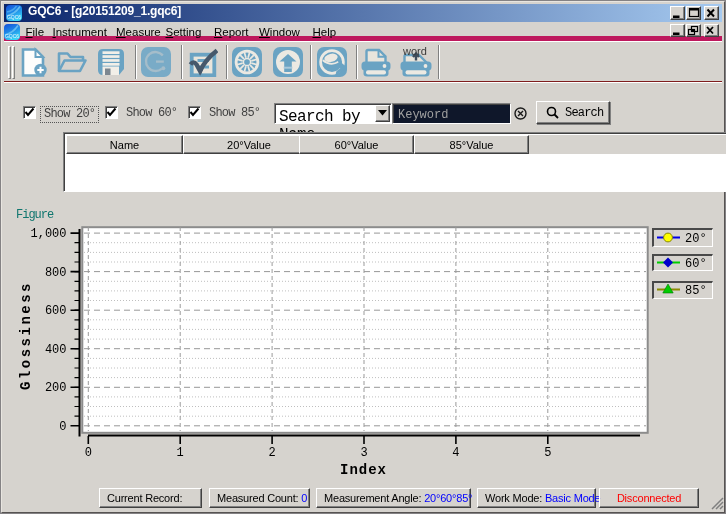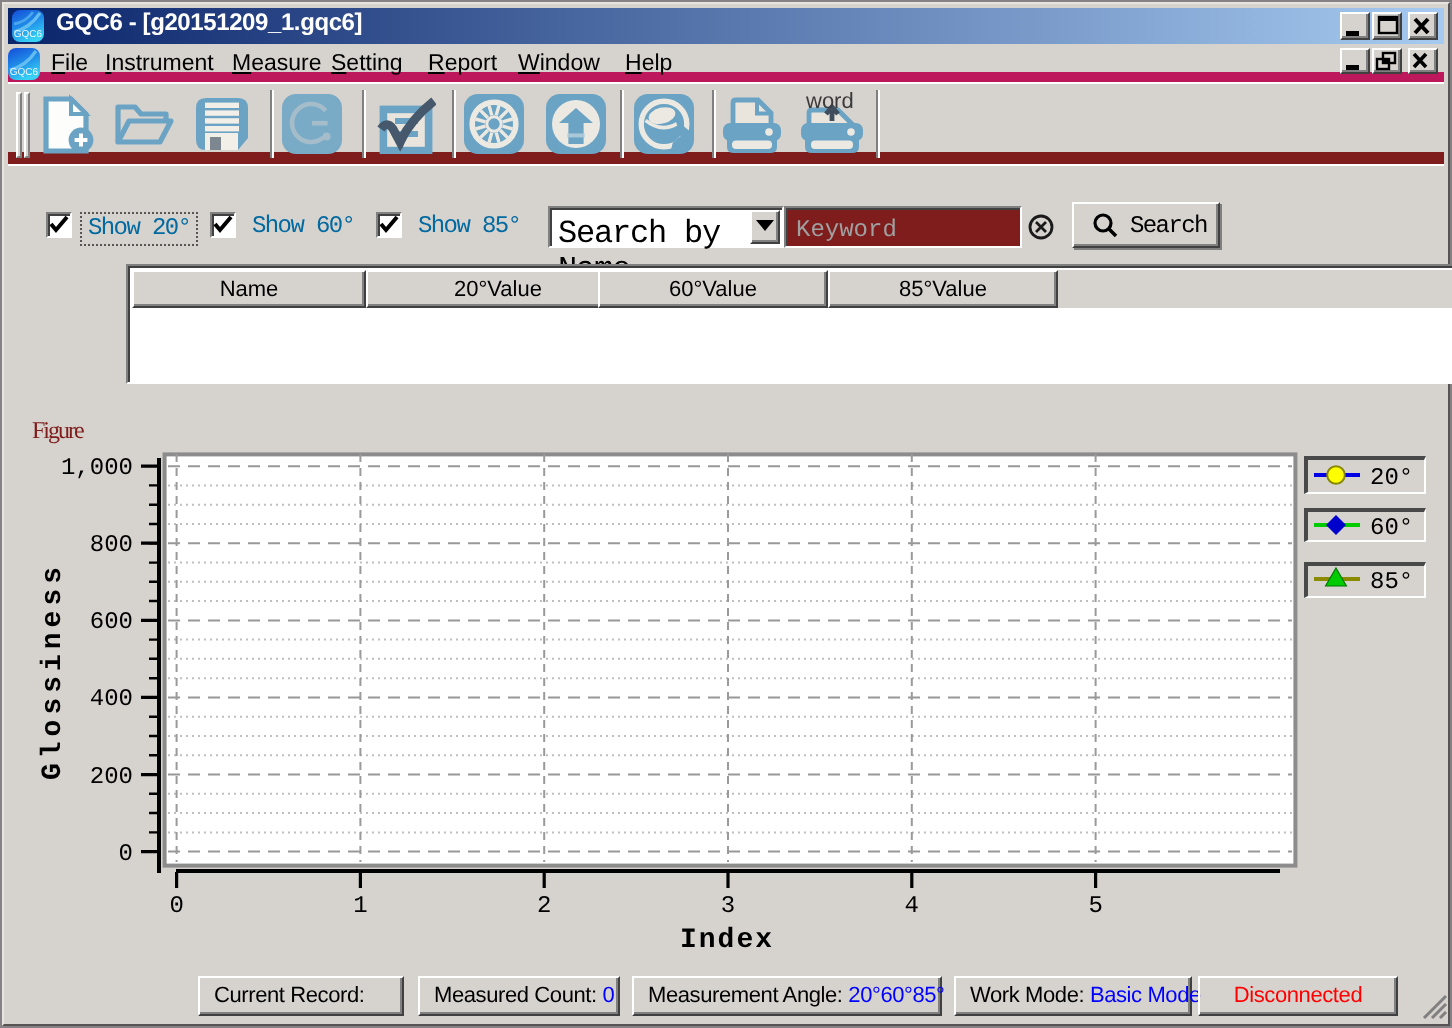--- a/index.html
+++ b/index.html
@@ -22,33 +22,33 @@
   box-shadow:inset -1px -1px 0 #808080; }
 .mbtn { width:15px; height:13px; background:#d6d3ce;
   border-top:1px solid #fff; border-left:1px solid #fff;
   border-right:1px solid #404040; border-bottom:1px solid #404040;
   box-shadow:inset -1px -1px 0 #808080; }
 
 #menubar { left:4px; top:23px; width:718px; height:18px; background:#d6d3ce; border-bottom:5px solid #be185d; }
 .menu-item { position:absolute; top:3px; font-size:11.5px; color:#000; }
 
 #toolbar { left:4px; top:41px; width:718px; height:41px; background:#d6d3ce;
-  border-top:1px solid #fff; border-bottom:6px solid #7f1d1d; box-shadow:0 1px 0 #fff; }
+  border-top:1px solid #fff; border-bottom:1px solid #7f1d1d; box-shadow:0 1px 0 #fff; }
 .grip { position:absolute; top:4px; width:3px; height:33px;
   border-top:1px solid #fff; border-left:1px solid #fff;
   border-right:1px solid #808080; border-bottom:1px solid #808080; background:#d6d3ce; }
 .tsep { position:absolute; top:3px; width:2px; height:34px;
   border-left:1px solid #808080; border-right:1px solid #fff; }
 .ticon { position:absolute; top:5px; width:30px; height:30px; }
 
 .cb { position:absolute; width:13px; height:13px; background:#fff;
   border-top:1px solid #808080; border-left:1px solid #808080;
   border-right:1px solid #fff; border-bottom:1px solid #fff;
   box-shadow:inset 1px 1px 0 #404040, 1px 1px 0 #d6d3ce; }
-.cbl { position:absolute; font-family:"Liberation Mono",monospace; font-size:12px; letter-spacing:-0.8px; color:#0369a1; }
+.cbl { position:absolute; font-family:"Liberation Mono",monospace; font-size:12px; letter-spacing:-0.8px; color:#404040; }
 
 #tablebox { left:22px; top:132px; width:681px; height:60px; background:#fff;
   border-top:1px solid #808080; border-left:1px solid #808080;
   border-right:1px solid #fff; border-bottom:1px solid #fff;
   box-shadow:inset 1px 1px 0 #404040;margin-left:41px; }
 .th { position:absolute; top:2px; height:19px; background:#d6d3ce;
   border-top:1px solid #fff; border-left:1px solid #fff;
   border-right:1px solid #404040; border-bottom:1px solid #404040;
   box-shadow:inset -1px -1px 0 #808080;
   font-size:11px; text-align:center; line-height:18px; color:#000; }
@@ -64,31 +64,31 @@
 
 #combo { left:274px; top:103px; width:118px; height:21px; background:#fff;
   border-top:1px solid #808080; border-left:1px solid #808080;
   border-right:1px solid #fff; border-bottom:1px solid #fff;
   box-shadow:inset 1px 1px 0 #404040; }
 #combo-text { position:absolute; left:4px; top:4px; font-family:"Liberation Mono",monospace; font-size:16px; letter-spacing:-0.6px; }
 #combo-btn { position:absolute; right:1px; top:1px; width:15px; height:17px; background:#d6d3ce;
   border-top:1px solid #fff; border-left:1px solid #fff;
   border-right:1px solid #404040; border-bottom:1px solid #404040;
   box-shadow:inset -1px -1px 0 #808080; }
-#kw { left:392px; top:103px; width:119px; height:21px; background:#7f1d1d;
+#kw { left:392px; top:103px; width:119px; height:21px; background:#0f172a;
   border-top:1px solid #808080; border-left:1px solid #808080;
   border-right:1px solid #fff; border-bottom:1px solid #fff;
   box-shadow:inset 1px 1px 0 #404040;
   font-family:"Liberation Mono",monospace; font-size:12px; color:#a0a0a0; padding:4px 0 0 5px; }
 #searchbtn { left:536px; top:101px; width:74px; height:23px; background:#d6d3ce;
   border-top:1px solid #fff; border-left:1px solid #fff;
   border-right:1px solid #404040; border-bottom:1px solid #404040;
   box-shadow:inset -1px -1px 0 #808080, 1px 1px 0 #808080;
   font-family:"Liberation Mono",monospace; font-size:12px; letter-spacing:-0.8px; text-align:left; padding-left:28px; line-height:22px; }
-#figlbl { left:16px; top:208px; font-family:Liberation Serif, serif; font-size:12px; color:#7f1d1d; }
+#figlbl { left:16px; top:208px; font-family:Liberation Mono, monospace; font-size:12px; color:#0f766e; }
 .legend { position:absolute; left:652px; width:61px; background:#d6d3ce;
   border-top:2px solid #494949; border-left:2px solid #494949;
   border-right:1px solid #fff; border-bottom:1px solid #fff; }
 </style>
 </head>
 <body>
 <div class="abs" id="frame"></div>
 <div class="abs" id="frame-hi"></div>
 
 <div class="abs" id="titlebar"></div>

